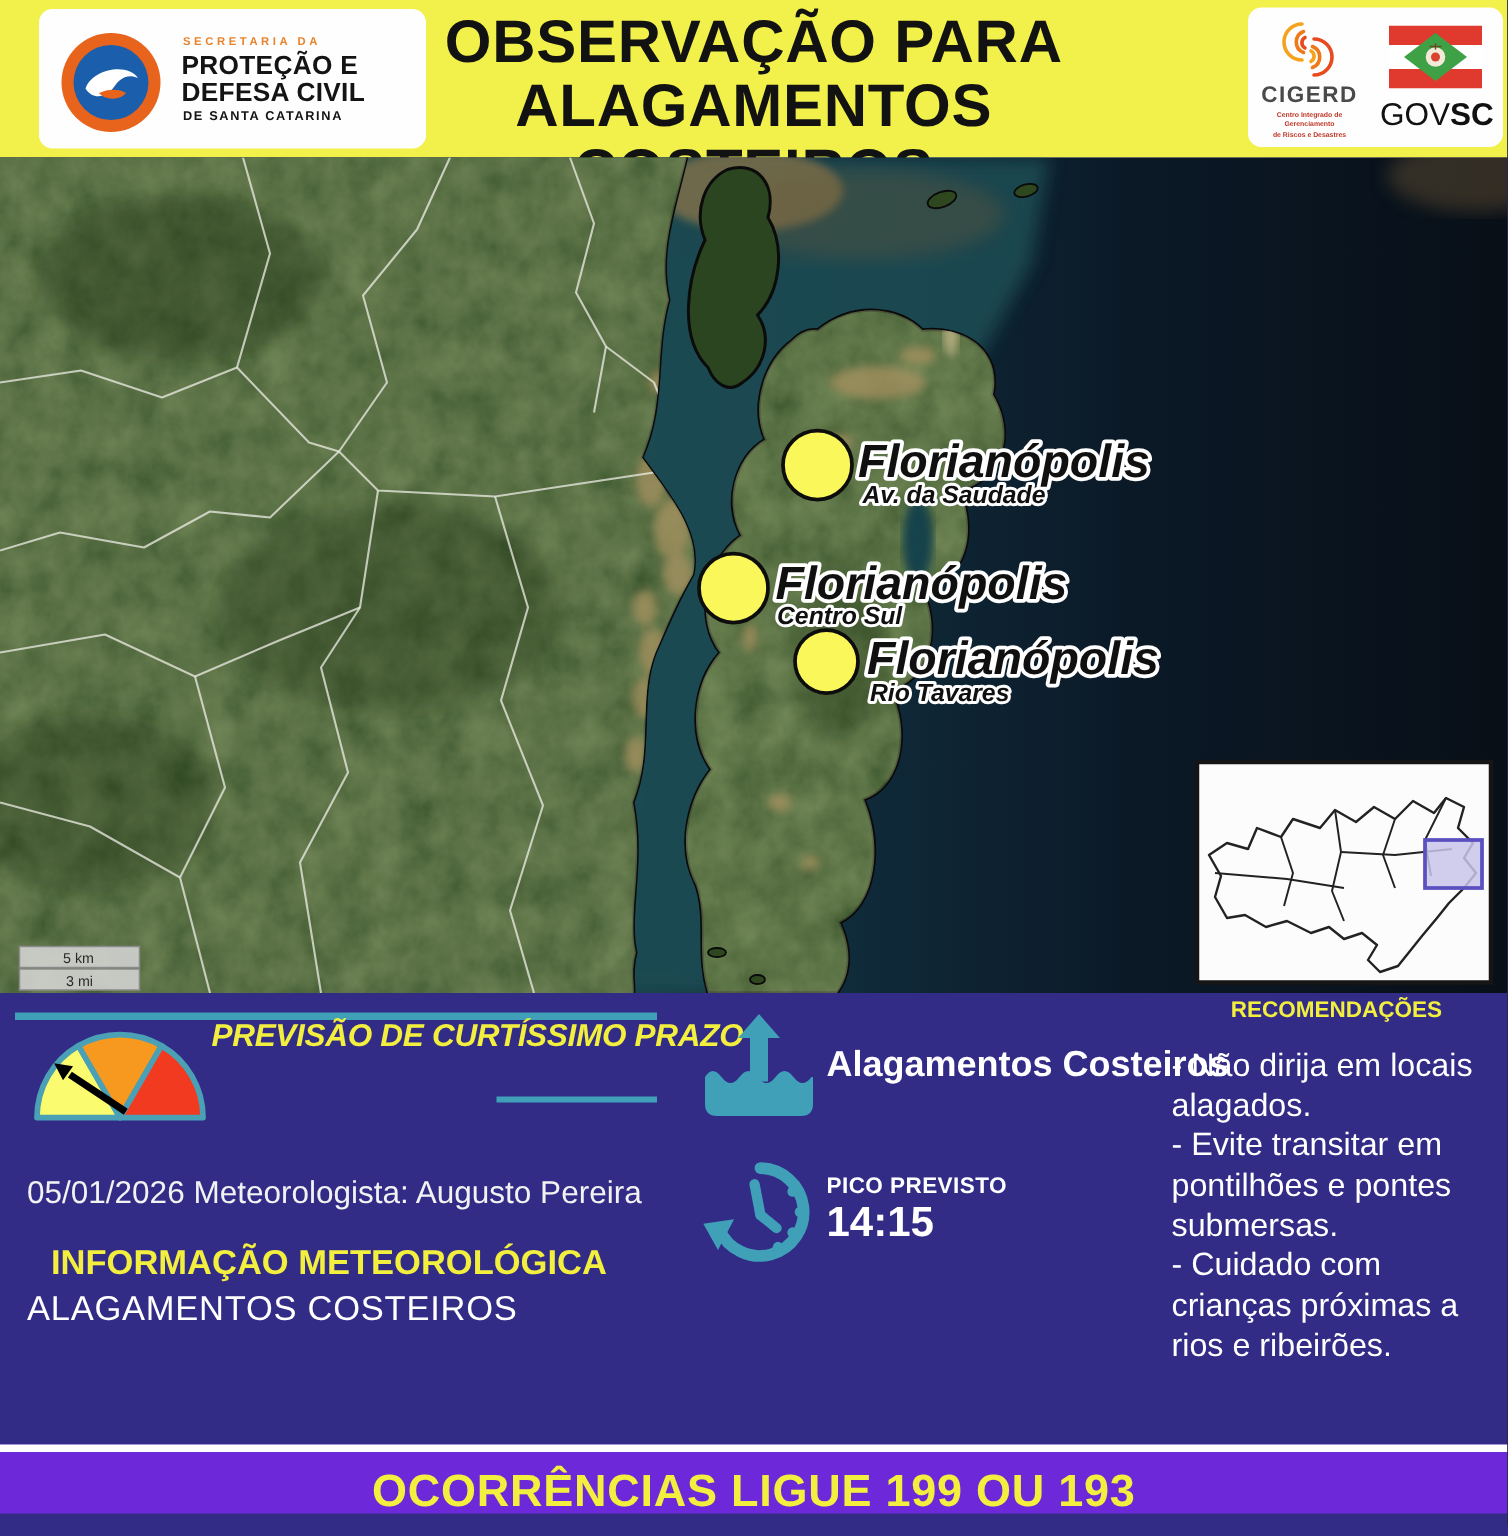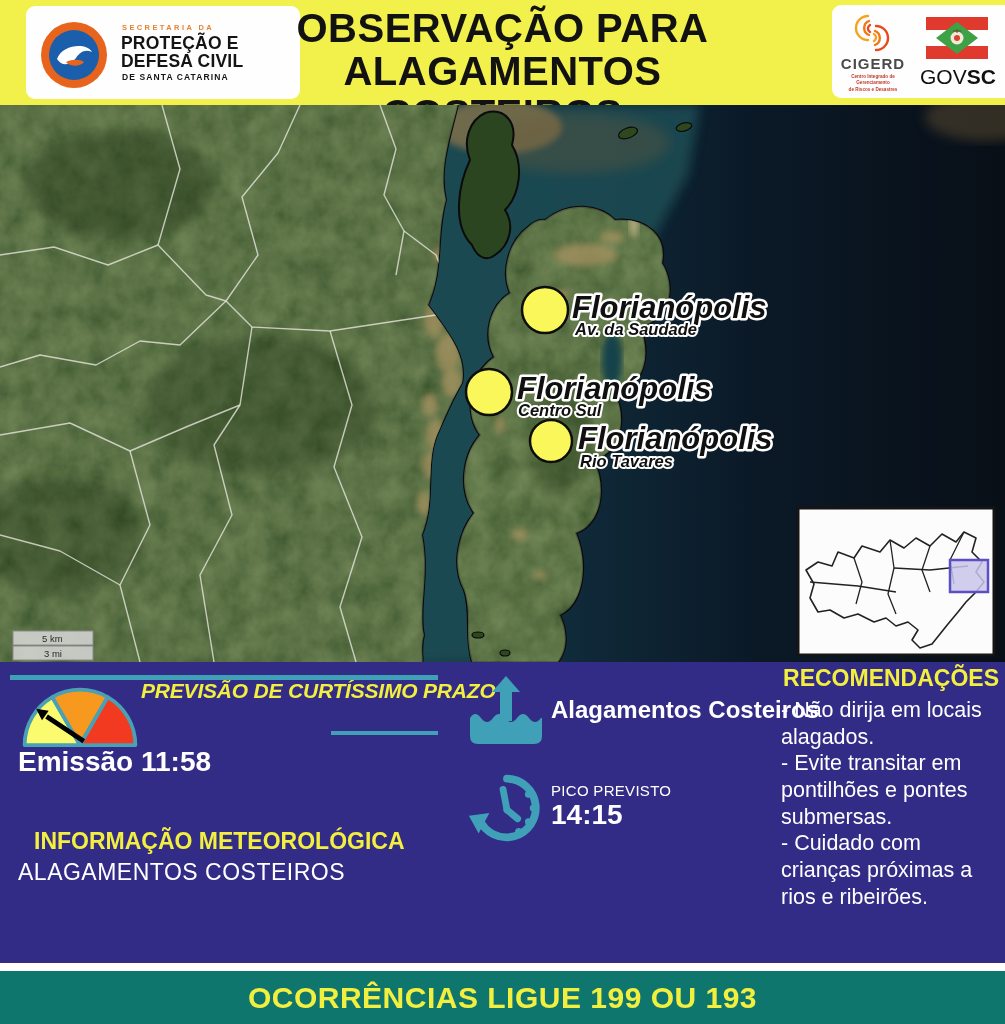--- a/index.html
+++ b/index.html
@@ -3,21 +3,21 @@
 <meta charset="utf-8">
 <style>
   html,body{margin:0;padding:0;background:#222;}
   .poster{position:relative;width:1005px;height:1024px;overflow:hidden;
           background:#332C87;font-family:"Liberation Sans",sans-serif;}
 
   
   .header{position:absolute;left:0;top:0;width:1005px;height:105px;background:#F2F14B;}
   .title{position:absolute;left:255px;top:7px;width:495px;text-align:center;
          color:#121212;font-weight:bold;font-size:40px;line-height:1.07;letter-spacing:0.5px;}
-  .card{position:absolute;background:#FEFEFE;border-radius:9px;padding-left:16px;}
+  .card{position:absolute;background:#FEFEFE;border-radius:9px;}
   .card-left{left:26px;top:6px;width:258px;height:93px;}
   .card-right{left:832px;top:5px;width:170px;height:93px;}
   .emblem{position:absolute;left:10px;top:9px;}
   .sec-small{position:absolute;left:96px;top:17px;font-size:7.5px;font-weight:bold;
              letter-spacing:2.4px;color:#E8822C;}
   .sec-big{position:absolute;left:95px;font-size:17.5px;font-weight:800;color:#141414;
            letter-spacing:0.2px;}
   .sec-big.l1{top:27px;} .sec-big.l2{top:45px;}
   .sec-tiny{position:absolute;left:96px;top:66px;font-size:8.5px;font-weight:800;
             letter-spacing:1.1px;color:#141414;}
@@ -52,31 +52,31 @@
               color:#F2EF3F;letter-spacing:-0.2px;white-space:nowrap;}
   .risk{left:141px;top:46px;font-size:27px;font-weight:bold;font-style:italic;
         color:#F2EF3F;white-space:nowrap;}
   .emission{left:18px;top:84px;font-size:28px;font-weight:bold;color:#FFFFFF;}
   .meteo{left:18px;top:122px;font-size:21px;font-weight:500;color:#F2F2F2;}
   .info-title{left:18px;top:166px;font-size:23px;font-weight:bold;color:#F2EF3F;margin-left:16px;}
   .info-sub{left:18px;top:197px;font-size:23px;font-weight:500;color:#FFFFFF;letter-spacing:0.5px;}
   .flood-icon{left:466px;top:12px;}
   .flood-label{left:551px;top:34px;font-size:24px;font-weight:bold;color:#FFFFFF;white-space:nowrap;}
   .clock-icon{left:464px;top:106px;}
-  .pico{left:551px;top:120px;font-size:15px;font-weight:normal;color:#FFFFFF;letter-spacing:0.3px;}
+  .pico{left:551px;top:120px;font-size:15px;font-weight:bold;color:#FFFFFF;letter-spacing:0.3px;}
   .pico-time{left:551px;top:137px;font-size:28px;font-weight:bold;color:#FFFFFF;}
-  .reco-title{left:778px;top:3px;width:226px;text-align:center;font-size:23px;
+  .reco-title{left:778px;top:3px;width:226px;text-align:center;font-size:15px;
               font-weight:bold;color:#F2EF3F;}
   .reco-list{left:781px;top:35px;width:224px;font-size:21.5px;line-height:1.24;
              font-weight:500;color:#FFFFFF;position:absolute;}
   .reco-list div{position:static;}
 
   
-  .footer{position:absolute;left:0;top:963px;width:1005px;height:61px;box-sizing:border-box;
-          border-top:8px solid #ffffff;background:#0f766e;text-align:center;}
+  .footer{position:absolute;left:0;top:963px;width:1005px;height:46px;box-sizing:border-box;
+          border-top:5px solid #ffffff;background:#6d28d9;text-align:center;}
   .footer-text{display:inline-block;margin-top:10px;font-size:30px;font-weight:bold;
                color:#F2EF3F;letter-spacing:0.5px;}
 </style>
 </head>
 <body>
 
 <div class="poster">
 
   <div class="header">
     <div class="card card-left">
@@ -279,21 +279,21 @@
         <path d="M66,70 L8,70 A58,58 0 0 1 37,19.8 Z" fill="#FBFB70"></path>
         <path d="M66,70 L37,19.8 A58,58 0 0 1 95,19.8 Z" fill="#F6991E"></path>
         <path d="M66,70 L95,19.8 A58,58 0 0 1 124,70 Z" fill="#F23A20"></path>
       </g>
       <line x1="70" y1="66" x2="31" y2="40" stroke="#000" stroke-width="5"></line>
       <polygon points="20,32 33.2,34.2 26.2,44" fill="#000"></polygon>
     </svg>
 
     <div class="prev-title">PREVISÃO DE CURTÍSSIMO PRAZO</div>
     <div class="tealline2"></div>
-    <div class="emission">Emissão 11:58</div>
+    <div class="meteo">05/01/2026 Meteorologista: Augusto Pereira</div>
     <div class="info-title">INFORMAÇÃO METEOROLÓGICA</div>
     <div class="info-sub">ALAGAMENTOS COSTEIROS</div>
 
     <svg class="flood-icon" width="80" height="72" viewBox="0 0 80 72">
       <g fill="#3FA0B8">
         <polygon points="40,2 26,18 54,18"></polygon>
         <rect x="34" y="15" width="12" height="32"></rect>
         <path d="M4,44 Q9,36 15,44 T27,44 T39,44 T51,44 T63,44 T75,44 L76,44 L76,62 Q76,70 68,70 L12,70 Q4,70 4,62 Z"></path>
       </g>
     </svg>

